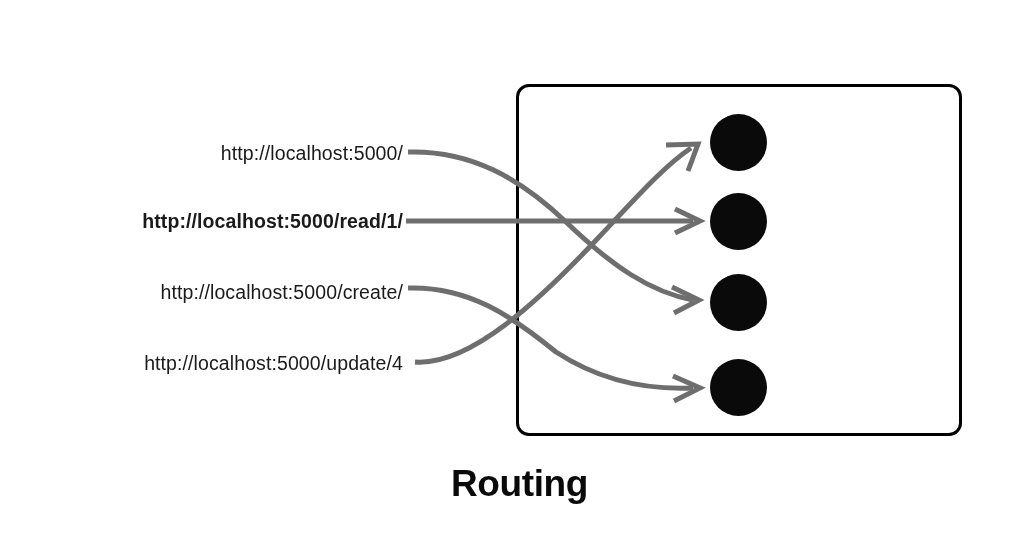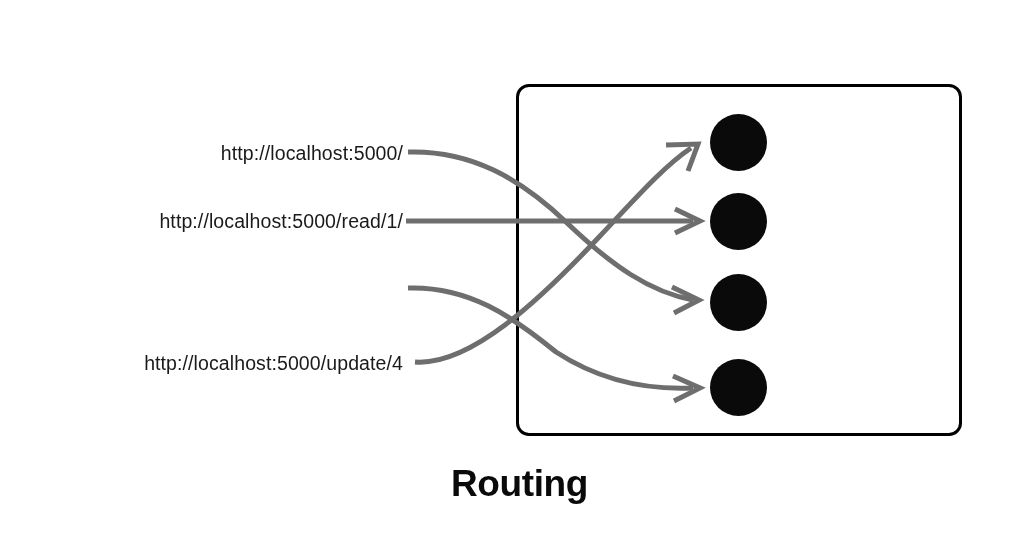--- a/index.html
+++ b/index.html
@@ -26,21 +26,21 @@
     white-space: nowrap;
     text-align: right;
     color: #1a1a1a;
     font-family: "Liberation Sans", sans-serif;
     font-size: 19.5px;
     font-weight: 400;
     letter-spacing: 0.1px;
     line-height: 1;
   }
   .url-0 { top: 144px; }
-  .url-1 { top: 212px; }
+  .url-1 { top: 212px; font-weight: bold; }
   .url-2 { top: 283px; }
   .url-3 { top: 354px; }
 
   
   #server-box {
     position: absolute;
     left: 516px;
     top: 84px;
     width: 446px;
     height: 352px;
@@ -101,20 +101,21 @@
     line-height: 1.1;
   }
 </style>
 </head>
 <body>
 
 <div id="canvas">
 
   <div class="url-label url-0">http://localhost:5000/</div>
   <div class="url-label url-1">http://localhost:5000/read/1/</div>
+  <div class="url-label url-2">http://localhost:5000/create/</div>
   <div class="url-label url-3">http://localhost:5000/update/4</div>
 
   <div id="server-box"></div>
 
   <div class="endpoint-dot dot-0"></div>
   <div class="endpoint-dot dot-1"></div>
   <div class="endpoint-dot dot-2"></div>
   <div class="endpoint-dot dot-3"></div>
 
   <svg id="routes" viewBox="0 0 1017 541">

